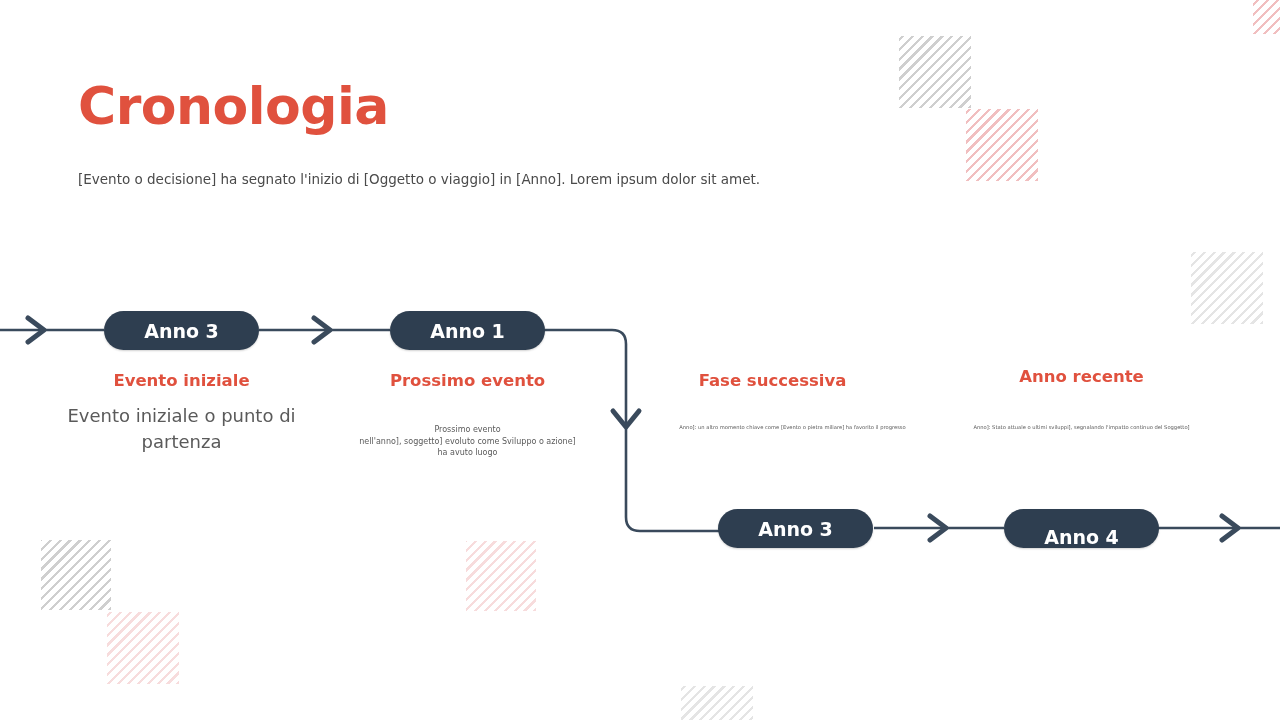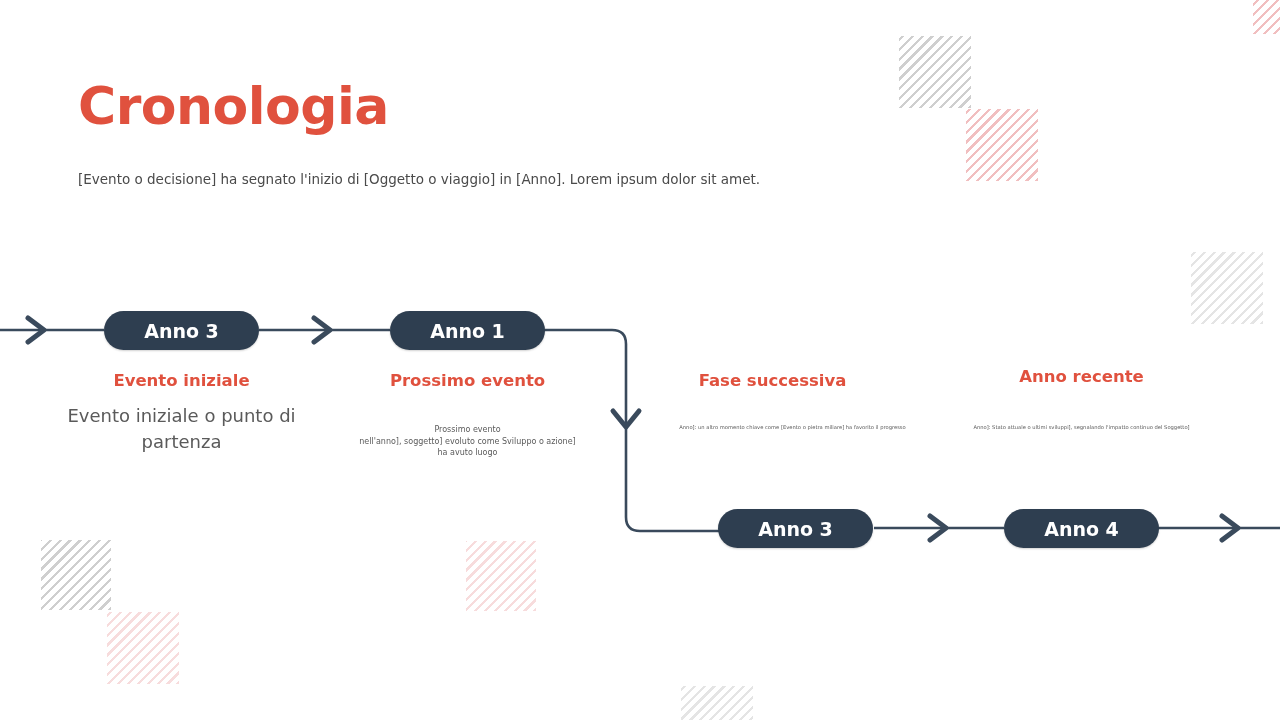--- a/index.html
+++ b/index.html
@@ -118,19 +118,19 @@
   <div class="cap-body md" style="left:352px;top:424px;width:231px;white-space:pre-line;">Prossimo evento
 nell'anno], soggetto] evoluto come Sviluppo o azione]
 ha avuto luogo</div>
 
   <div class="pill" style="left:718px;top:509px;width:155px;height:39px;">
     <span>Anno 3</span>
   </div>
   <div class="cap-head" style="left:672px;top:371px;width:201px;">Fase successiva</div>
   <div class="cap-body sm" style="left:677px;top:424px;width:231px;">Anno]: un altro momento chiave come [Evento o pietra miliare] ha favorito il progresso</div>
 
-  <div class="pill" style="left:1004px;top:509px;width:155px;height:39px;">
+  <div class="pill" style="left:1004px;top:509px;width:155px;height:39px;align-items:flex-end;">
     <span>Anno 4</span>
   </div>
   <div class="cap-head" style="left:981px;top:367px;width:201px;">Anno recente</div>
   <div class="cap-body sm" style="left:966px;top:424px;width:231px;">Anno]: Stato attuale o ultimi sviluppi], segnalando l'impatto continuo del Soggetto]</div>
 
 </div>
 
 </body></html>

